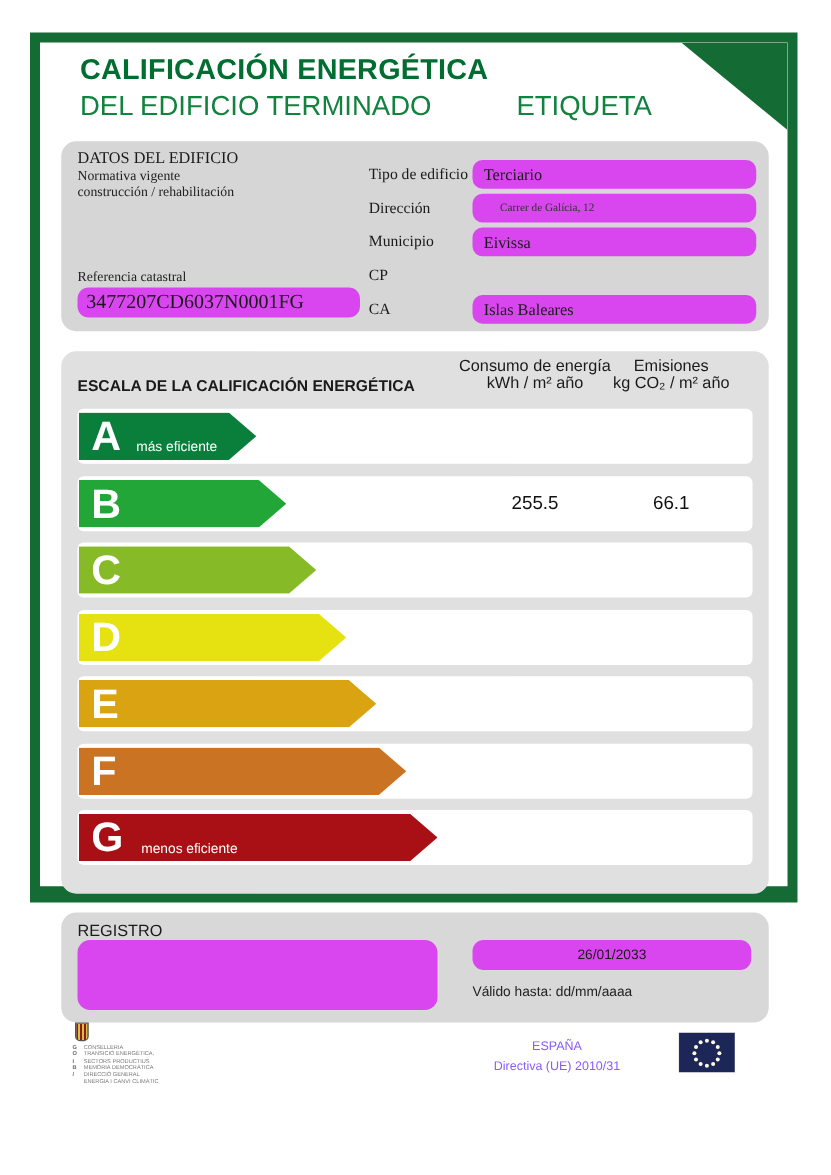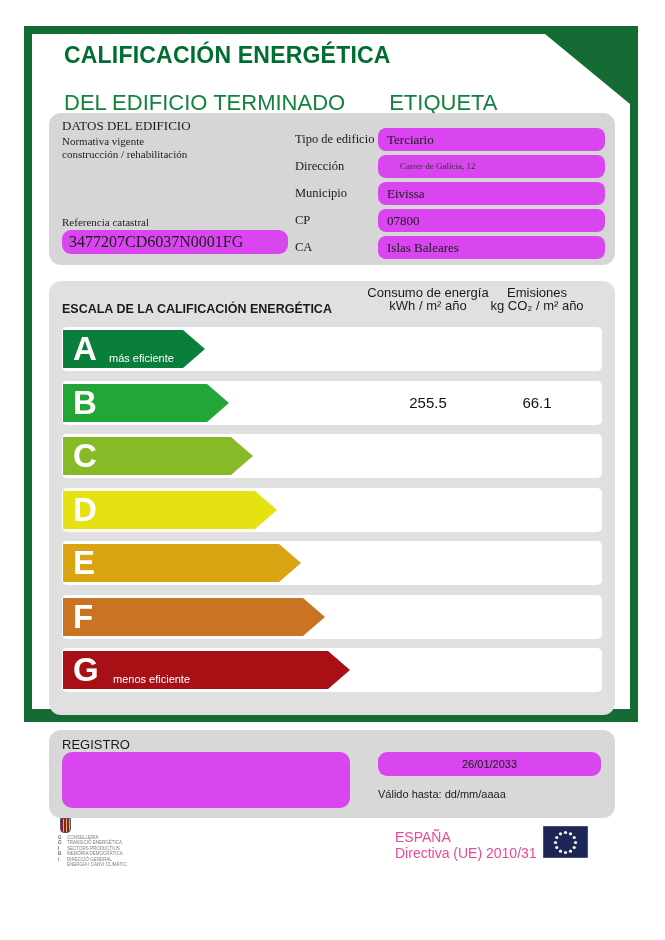--- a/index.html
+++ b/index.html
@@ -12,21 +12,21 @@
     box-sizing:border-box; background:#ffffff;
     border:8px solid #156b34; border-bottom-width:13px;
   }
   .corner {
     position:absolute; top:0; right:0; width:85px; height:70px; background:#156b34;
     clip-path:polygon(0 0, 100% 0, 100% 100%);
   }
   
   .titles { position:absolute; left:32px; top:8px; }
   .t1 { font-size:23px; font-weight:bold; color:#006e30; letter-spacing:0.2px; }
-  .t2 { display:flex; gap:44px; font-size:22px; color:#12823f; margin-top:21px; }
+  .t2 { display:flex; gap:68px; font-size:22px; color:#12823f; margin-top:3px; }
   
   .panel { position:absolute; left:17px; width:566px; border-radius:12px; }
   #datos    { top:79px;  height:152px; background:#d6d6d6;font-family:Liberation Serif, serif; }
   #escala   { top:247px; height:434px; background:#e0e0e0; }
   #registro { top:696px; height:88px;  background:#d8d8d8; }
   .abs { position:absolute; }
   .wbox { background:#d946ef; border-radius:9px; box-sizing:border-box; }
   
   .datos-title { left:13px; top:5px; font-size:13px; }
   .norm-label  { left:13px; top:22px; font-size:11px; line-height:13px; color:#222; }
@@ -66,21 +66,21 @@
                    font-size:11px; line-height:24px; text-align:center; }
   .reg-valid { left:329px; top:58px; width:223px; text-align:left; font-size:11px; color:#222; }
   
   .goib { left:26px; top:784px; }
   .shield { width:9px; height:13px; margin-left:2px; margin-bottom:2px;
             background:repeating-linear-gradient(90deg,#8c1b2f 0 1.6px,#d8c23a 1.6px 3px);
             border-radius:0 0 4px 4px; border:0.5px solid #555; }
   .goib-row { display:grid; grid-template-columns:9px auto; font-size:4.5px;
               line-height:5.4px; color:#7c7c7c; white-space:nowrap; }
   .goib-letter { font-weight:bold; color:#6a6a6a; }
-  .espana { left:363px; top:796px; font-size:14px; line-height:15.5px; color:#ec4899; }
+  .espana { left:363px; top:796px; font-size:10px; line-height:15.5px; color:#8b5cf6;text-align:center; }
   .euflag { left:511px; top:792px; width:45px; height:32px; }
 </style>
 </head>
 <body>
 
 <div class="page">
   <div class="label">
     <div class="corner"></div>
 
     <div class="titles">
@@ -100,21 +100,20 @@
       <div class="abs ref-label">Referencia catastral</div>
       <div class="abs wbox ref-box">3477207CD6037N0001FG</div>
 
       <div class="abs f-label" style="top:15px">Tipo de edificio</div>
       <div class="abs wbox f-box" style="top:15px">Terciario</div>
       <div class="abs f-label" style="top:42px">Dirección</div>
       <div class="abs wbox f-box small" style="top:42px">Carrer de Galícia, 12</div>
       <div class="abs f-label" style="top:69px">Municipio</div>
       <div class="abs wbox f-box" style="top:69px">Eivissa</div>
       <div class="abs f-label" style="top:96px">CP</div>
-      <div class="abs wbox f-box" style="top:96px">07800</div>
       <div class="abs f-label" style="top:123px">CA</div>
       <div class="abs wbox f-box" style="top:123px">Islas Baleares</div>
     </div>
 
     <div class="panel" id="escala">
       <div class="abs esc-title">ESCALA DE LA CALIFICACIÓN ENERGÉTICA</div>
       <div class="abs colh colh1">
         <div>Consumo de energía</div>
         <div>kWh / m² año</div>
       </div>

